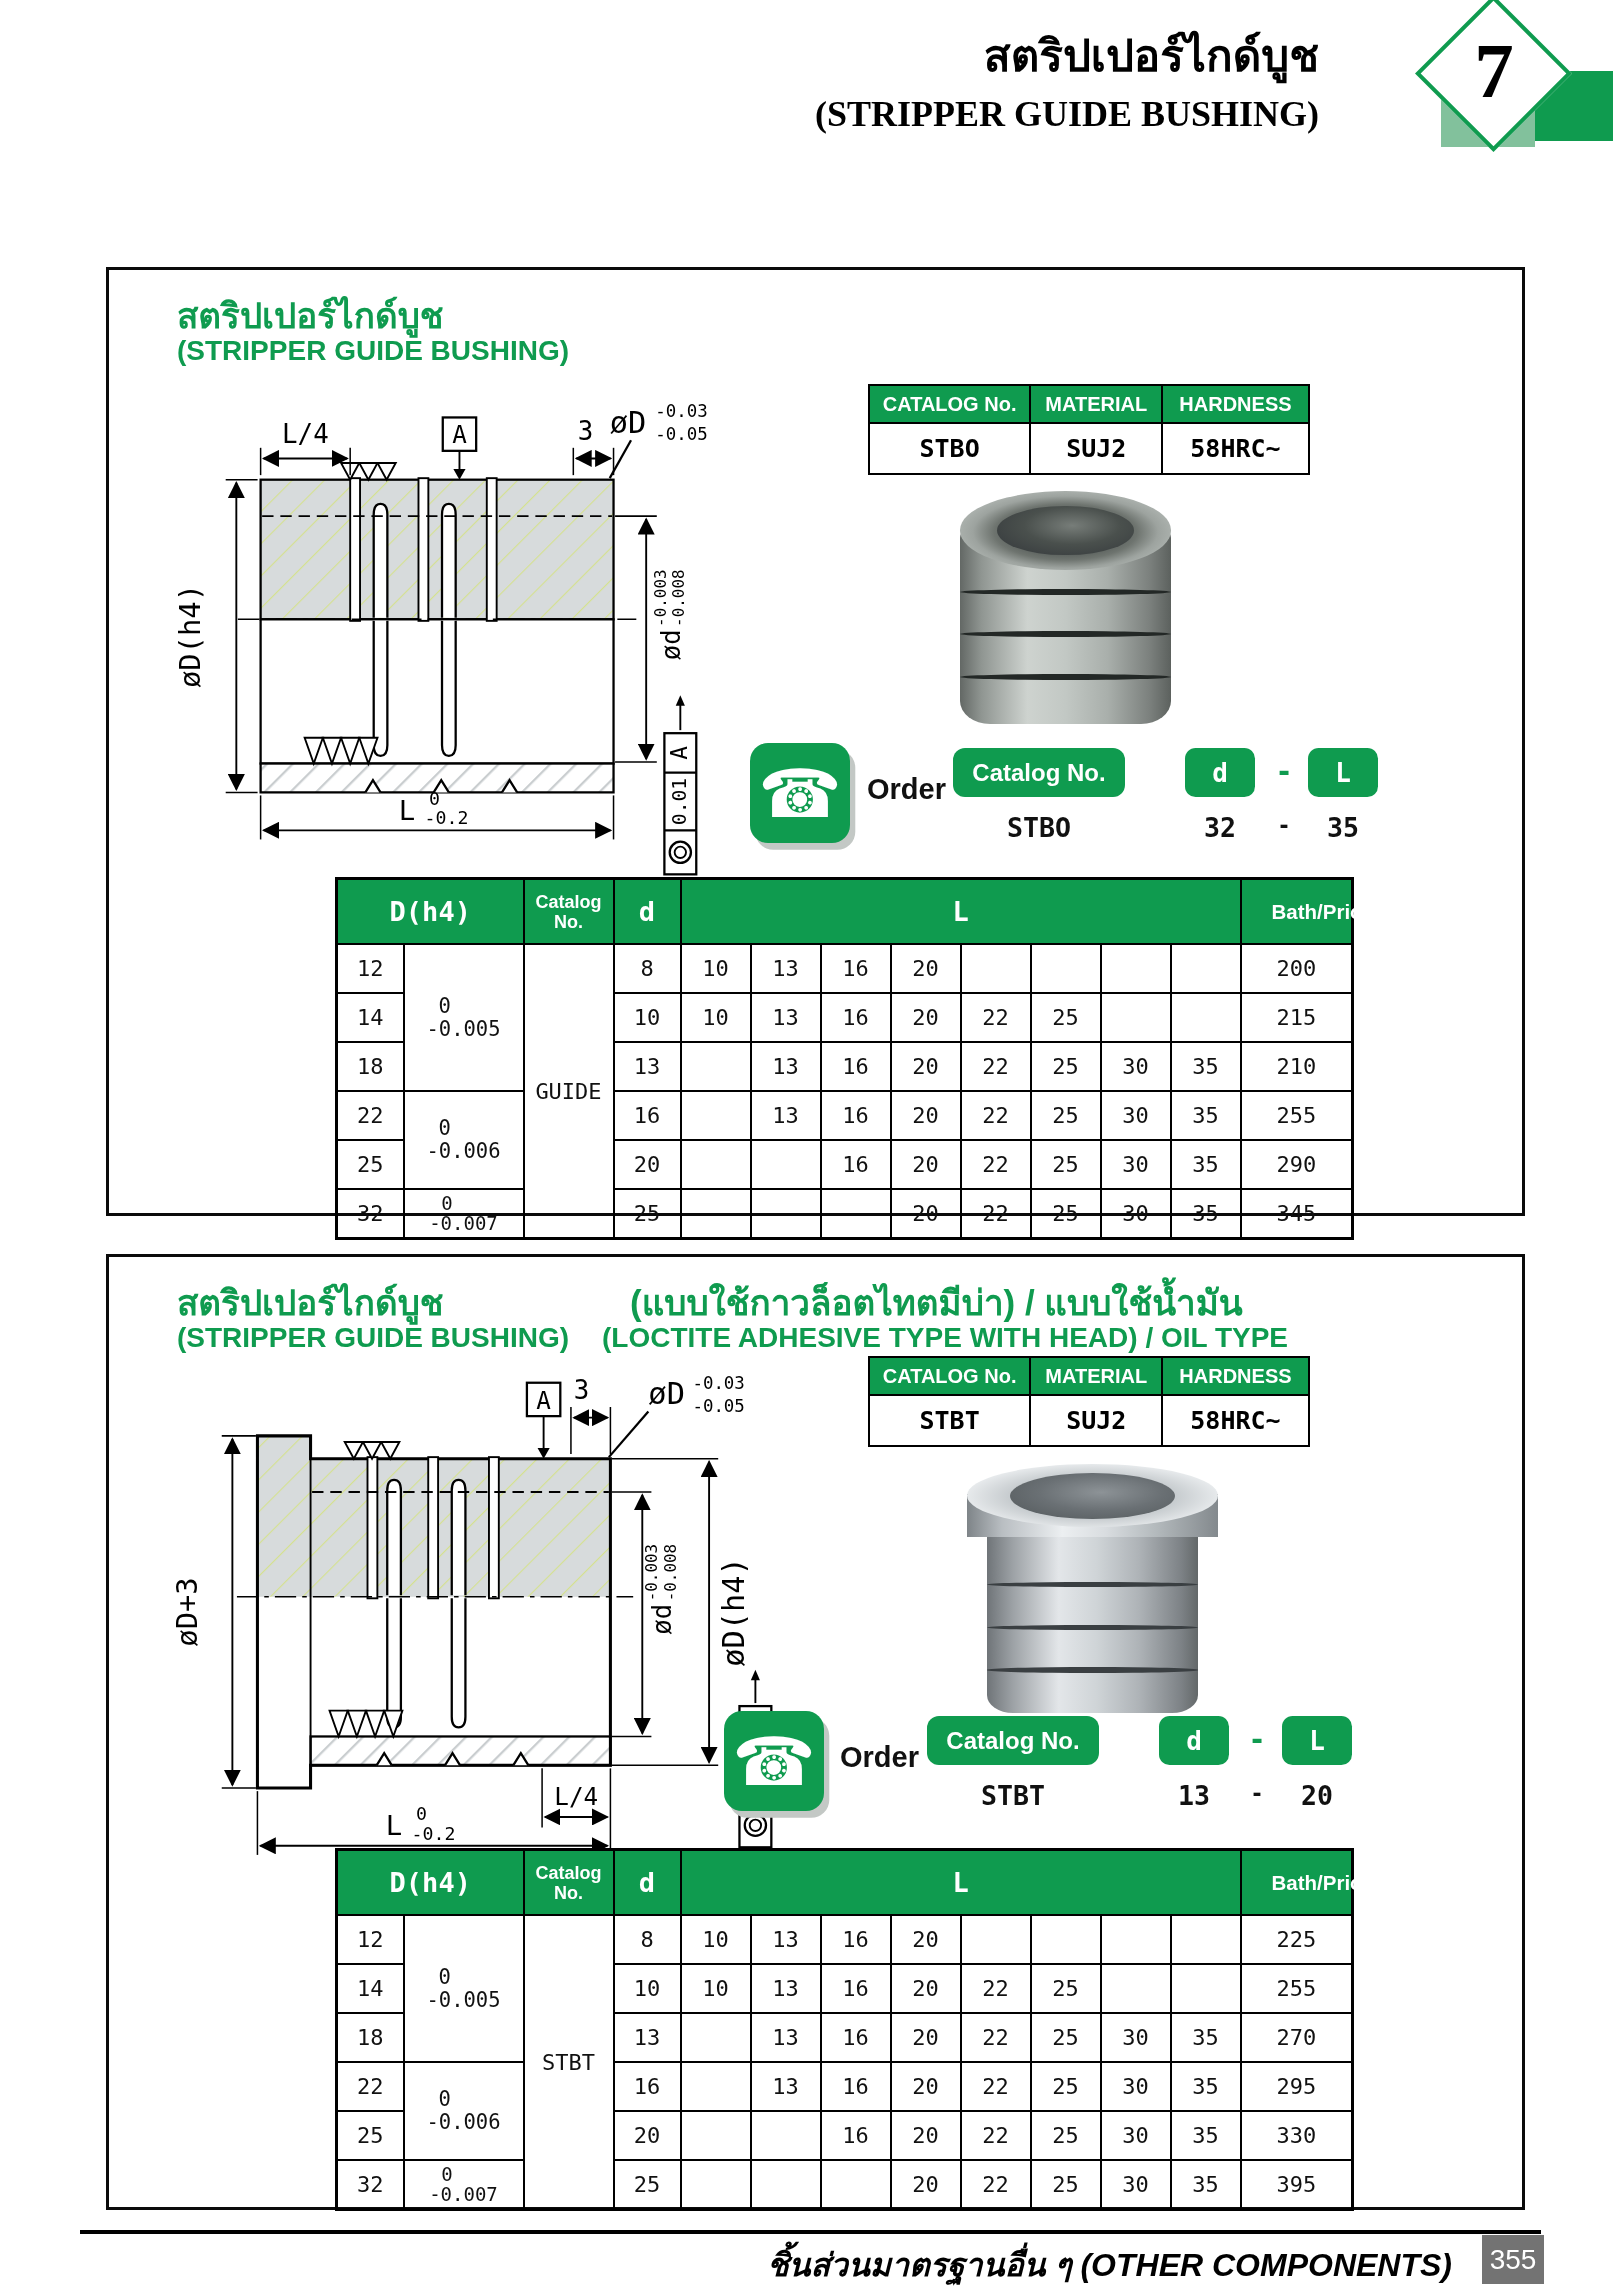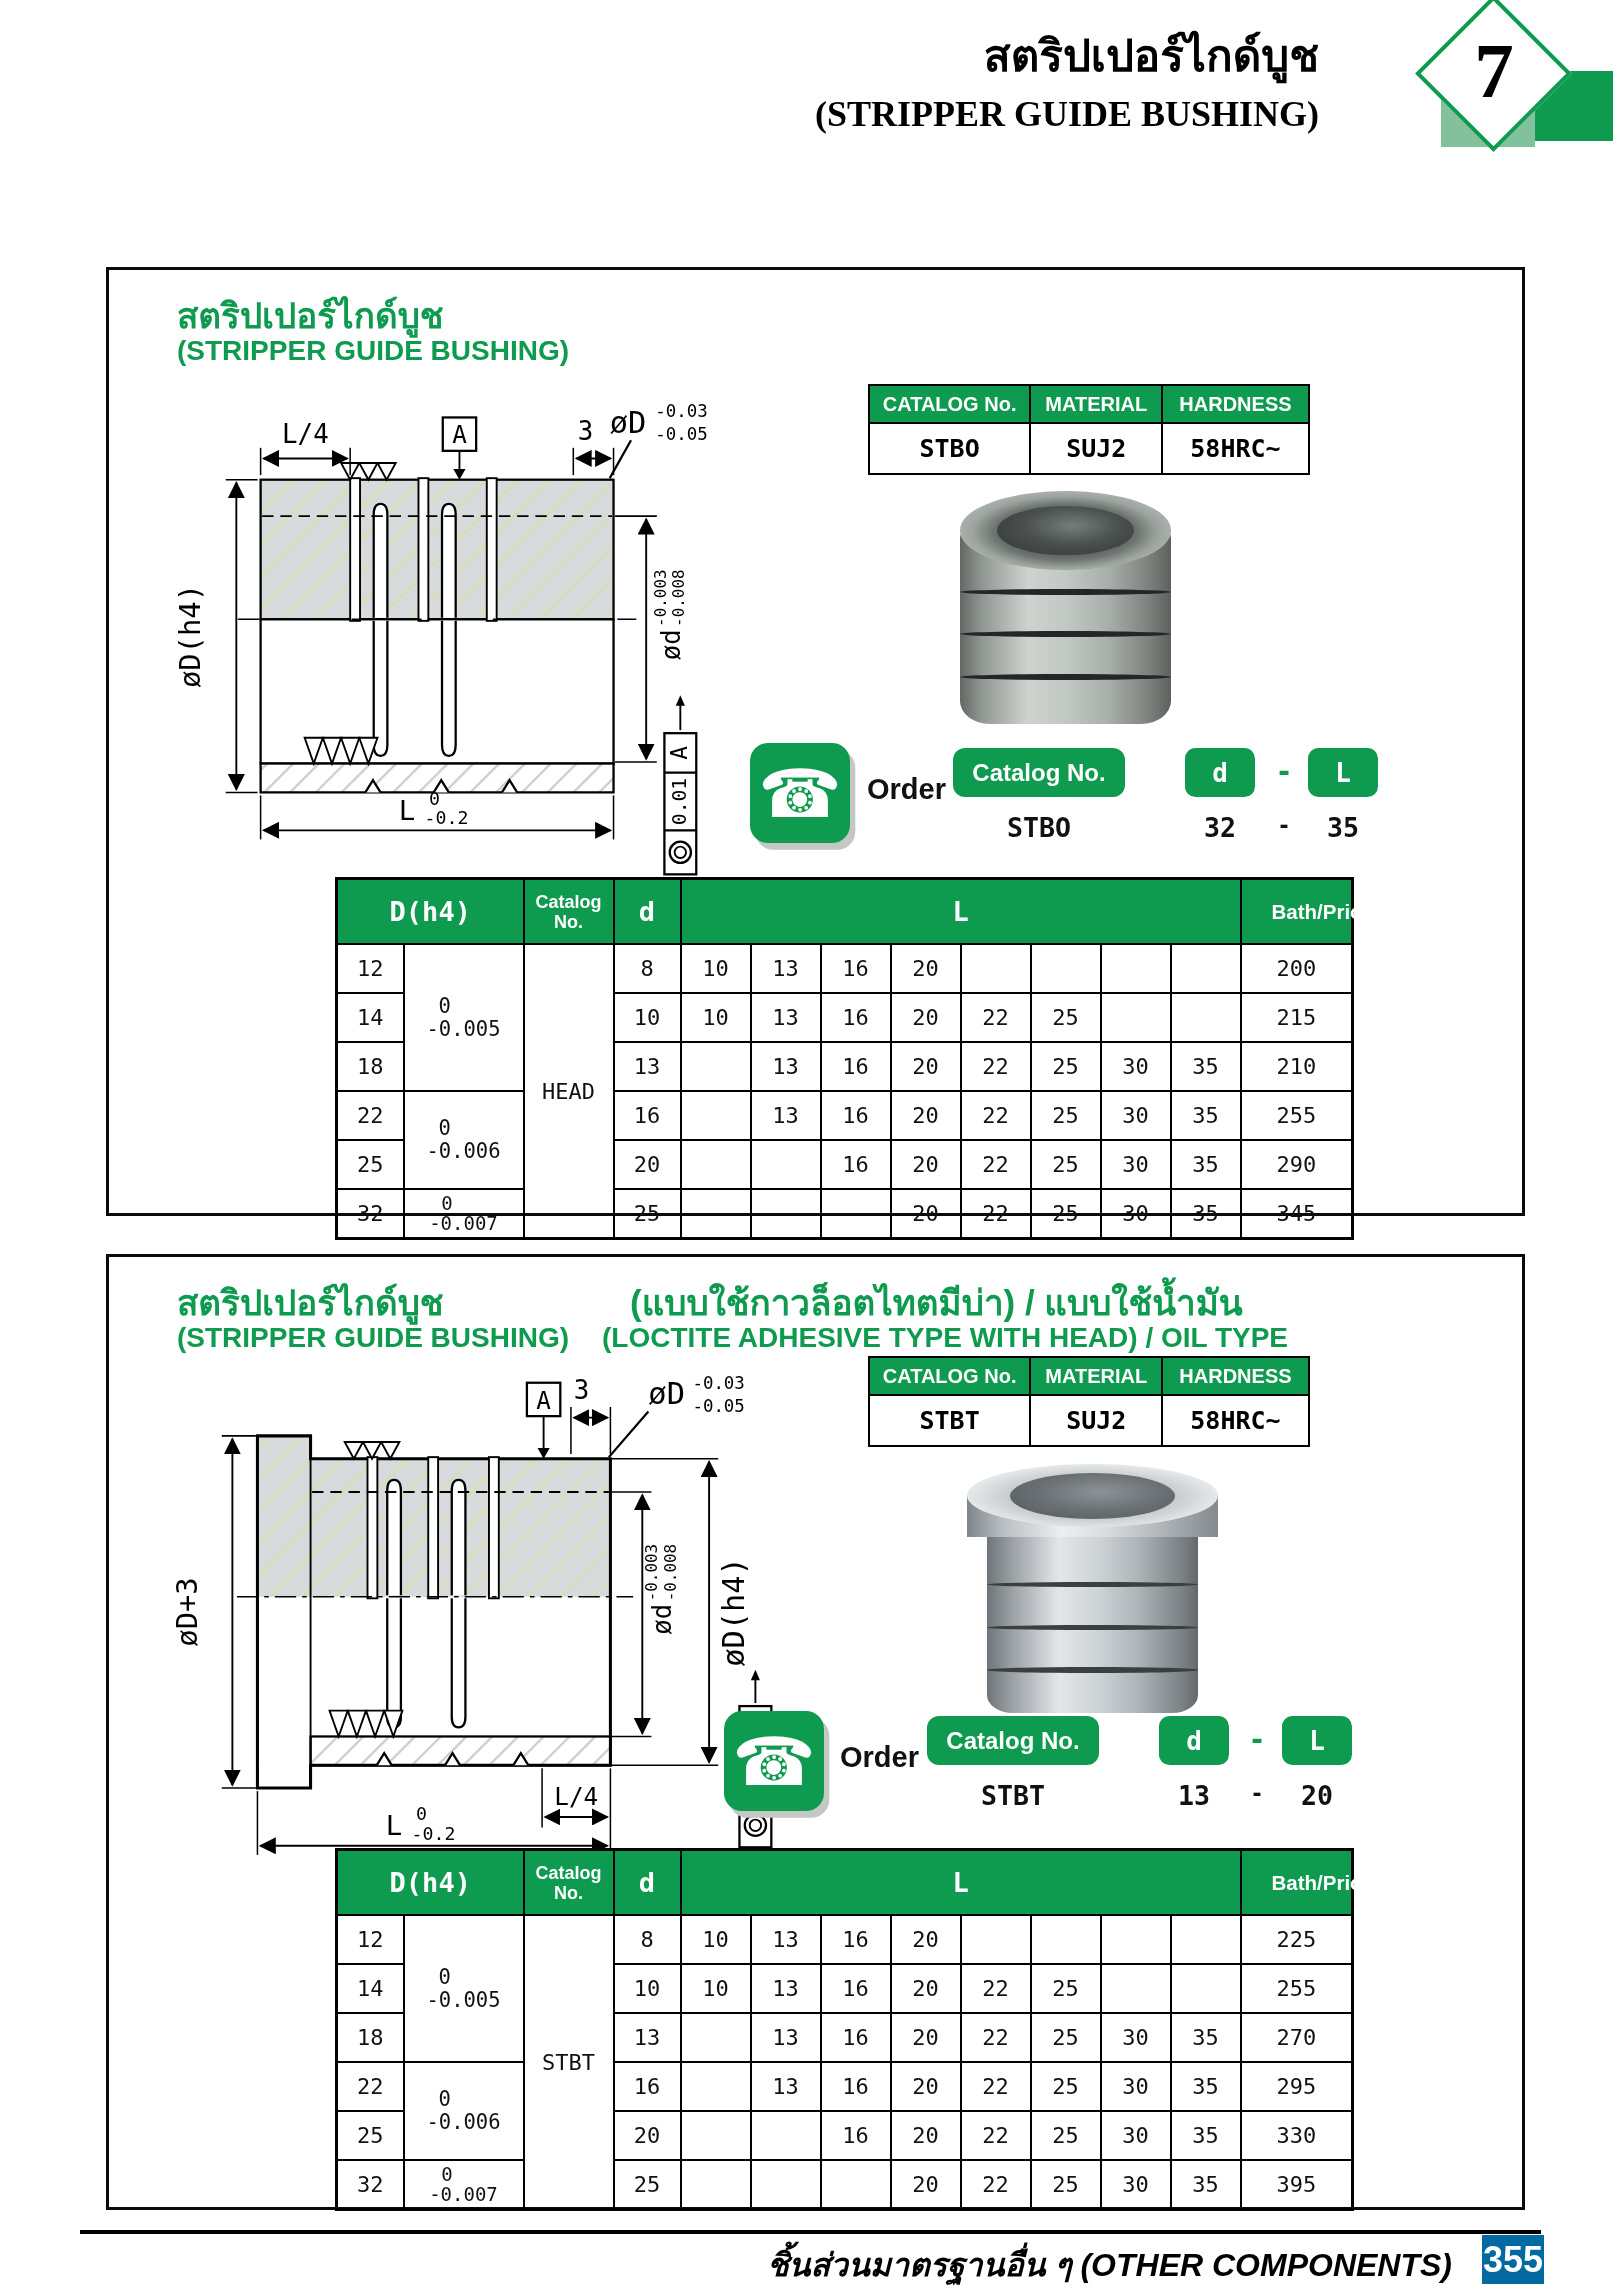--- a/index.html
+++ b/index.html
@@ -53,21 +53,21 @@
     background:linear-gradient(90deg,#6f7478 0%,#9ca1a5 12%,#e3e6e9 34%,#cfd4d7 52%,#aeb3b7 72%,#7d8286 92%,#636869 100%);}
   .p2-groove{position:absolute;left:8%;right:8%;height:5.3px;background:#3a3f42;border-radius:50%;}
   
   .badge-bar{position:absolute;left:1486px;top:71px;width:128px;height:70px;background:var(--green);}
   .badge-sq{position:absolute;left:1441px;top:53px;width:94px;height:94px;background:var(--light_green);}
   .badge-diamond{position:absolute;left:1438px;top:18px;width:103px;height:103px;background:#fff;border:4.6px solid var(--green);transform:rotate(45deg);}
   .badge-num{position:absolute;left:1438px;top:15px;width:112px;height:112px;display:flex;align-items:center;justify-content:center;font-size:79px;font-weight:bold;font-family:"Liberation Serif",serif;color:#000;}
   
   .footer-rule{position:absolute;left:80px;top:2230px;width:1461px;height:3.8px;background:#000;}
   .footer-text{position:absolute;top:2239px;right:162px;font-size:32px;font-weight:bold;font-style:italic;color:#000;}
-  .page-num{position:absolute;left:1482px;top:2235px;width:62px;height:49px;background:#0369a1;color:#fff;font-size:36px;font-weight:bold;display:flex;align-items:center;justify-content:center;}
+  .page-num{position:absolute;left:1482px;top:2235px;width:62px;height:49px;background:#737373;color:#fff;font-size:28px;font-weight:normal;display:flex;align-items:center;justify-content:center;}
   svg{font-family:"DejaVu Sans Mono",monospace;}
   svg text{fill:#000;}
 </style>
 </head>
 <body>
 
 <div class="abs" style="top:20px;right:295px;text-align:right;">
   <div class="serif" style="font-size:44px;font-weight:bold;color:#000;">สตริปเปอร์ไกด์บูช</div>
   <div class="serif" style="font-size:36px;font-weight:bold;color:#000;margin-top:3px;">(STRIPPER GUIDE BUSHING)</div>
 </div>
@@ -248,21 +248,21 @@
         <tr>
       <th colspan="2" class="h-dh4">D(h4)</th>
       <th class="h-cat"><span>Catalog</span><br><span>No.</span></th>
       <th class="h-d">d</th>
       <th colspan="8" class="h-l">L</th>
       <th class="h-price">Bath/Price</th>
     </tr>
     <tr>
       <td class="dsz">12</td>
       <td rowspan="3"><span class="tolwrap"><span class="t0">0</span><span>-0.005</span></span></td>
-      <td rowspan="6" class="cat">HEAD</td>
+      <td rowspan="6" class="cat">GUIDE</td>
       <td class="dcol">8</td>
       <td>10</td>
           <td>13</td>
           <td>16</td>
           <td>20</td>
           <td></td>
           <td></td>
           <td></td>
           <td></td>
       <td class="price">200</td>

